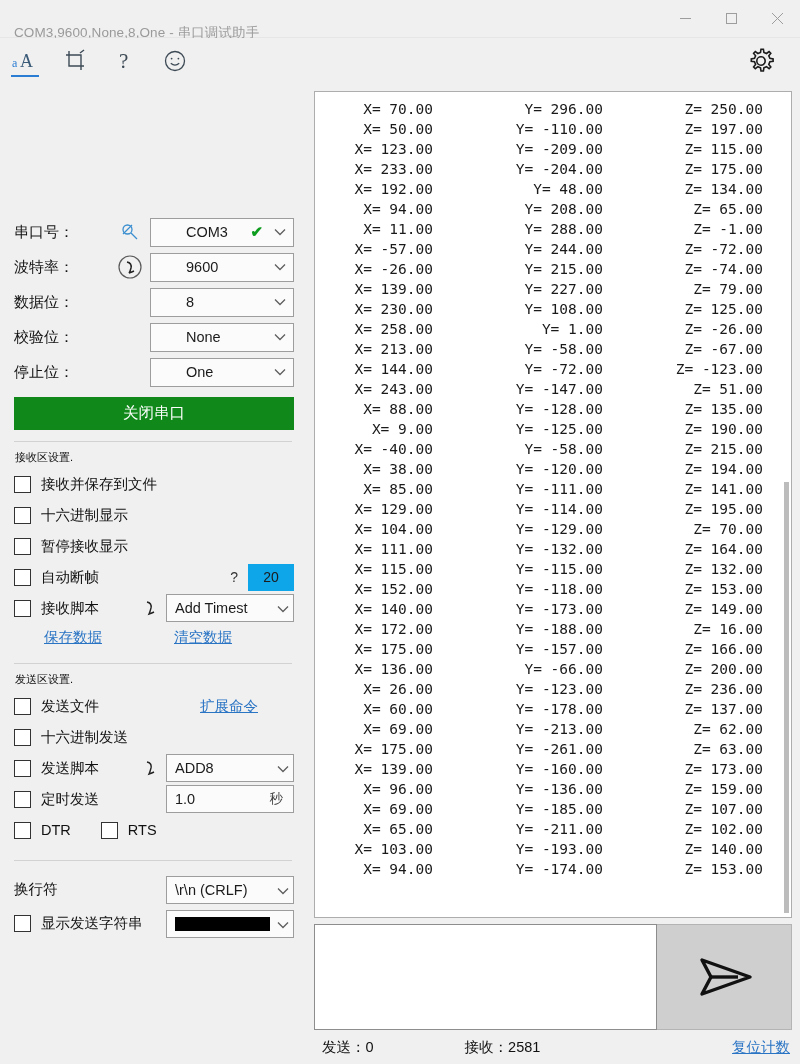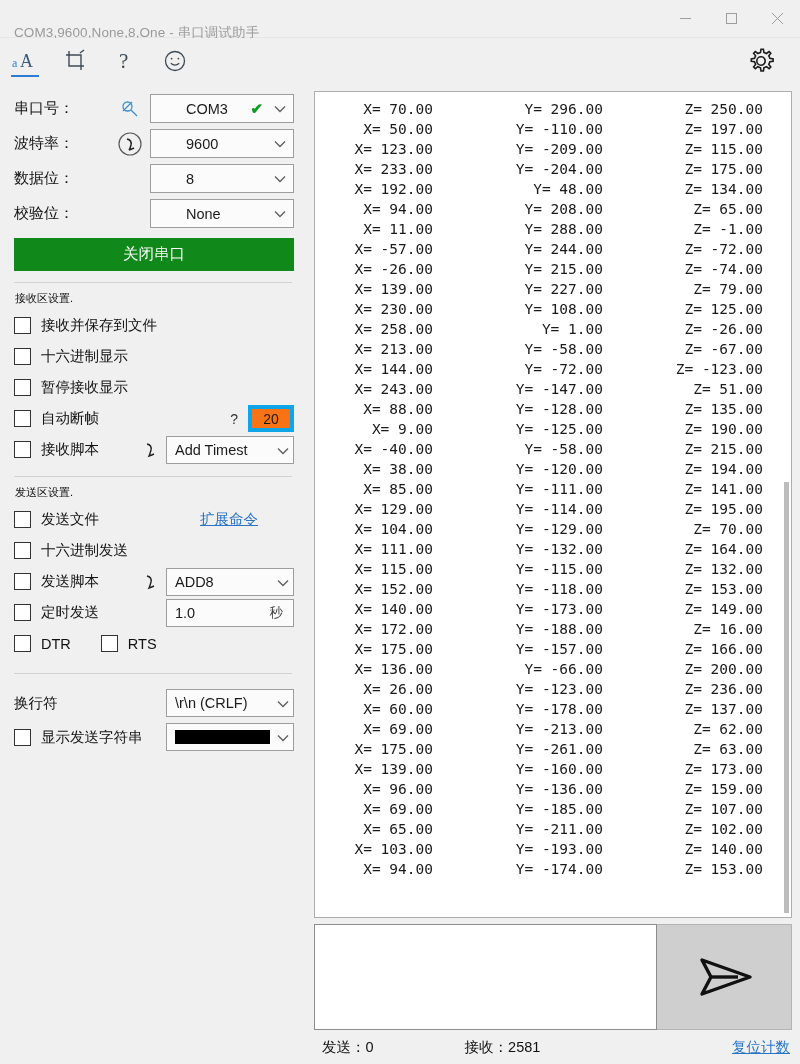--- a/index.html
+++ b/index.html
@@ -64,21 +64,21 @@
     display: flex;
     background: #f0f0f0;
     min-height: 0;
   }
 
   
   .left {
     width: 306px; flex: 0 0 306px;
     background: #f0f0f0;
     padding: 8px 12px 0 14px;
-    display: flex; flex-direction: column;
+    display: flex; flex-direction: column; justify-content: center;
   }
   .row {
     height: 35px;
     display: flex; align-items: center;
   }
   .lbl {
     font-size: 15px; color: #111;
     width: 96px; flex: 0 0 96px;
   }
   .mini-icon {
@@ -121,21 +121,21 @@
     border: 1.6px solid #333;
     background: #fff;
     flex: 0 0 17px;
     margin-right: 10px;
   }
   .chk-label { font-size: 14.5px; color: #111; white-space: nowrap; }
   .spacer { flex: 1 1 auto; }
   .qmark { font-size: 14px; color: #333; margin-right: 10px; }
   .numbox {
     width: 46px; height: 27px;
-    border: 4px solid #0ea5e9; background: #f97316;
+    border: 4px solid #0ea5e9; background: #0ea5e9;
     display: flex; align-items: center; justify-content: center;
     font-size: 14px; color: #1b1b1b;
   }
   .combo-sm {
     width: 128px; flex: 0 0 128px;
     height: 28px;
     background: #fbfbfb; border: 1px solid #9d9d9d;
     display: flex; align-items: center;
     padding: 0 4px 0 8px;
     font-size: 14.5px; color: #1b1b1b;
@@ -339,20 +339,32 @@
         <div class="combo">
           <span class="val">None</span>
           <span class="chev">
             <svg width="12" height="8" viewBox="0 0 12 8" fill="none" stroke="currentColor" stroke-width="1.3">
                 <path d="M1 1.5 L6 6.5 L11 1.5"></path>
               </svg>
           </span>
         </div>
       </div>
 
+      <div class="row">
+        <div class="lbl">停止位：</div>
+        <div class="mini-icon"></div>
+        <div class="combo">
+          <span class="val">One</span>
+          <span class="chev">
+            <svg width="12" height="8" viewBox="0 0 12 8" fill="none" stroke="currentColor" stroke-width="1.3">
+                <path d="M1 1.5 L6 6.5 L11 1.5"></path>
+              </svg>
+          </span>
+        </div>
+      </div>
 
       <button class="greenbtn">关闭串口</button>
 
       <div class="divider"></div>
 
       <div class="section-title">接收区设置.</div>
 
       <div class="chk-row">
         <div class="cbox"></div>
         <span class="chk-label">接收并保存到文件</span>
@@ -388,20 +400,24 @@
         <div class="combo-sm">
           <span class="val" style="flex:1 1 auto;">Add Timest</span>
           <span class="chev">
             <svg width="12" height="8" viewBox="0 0 12 8" fill="none" stroke="#5e5e5e" stroke-width="1.3">
                 <path d="M1 1.5 L6 6.5 L11 1.5"></path>
               </svg>
           </span>
         </div>
       </div>
 
+      <div class="links">
+        <span class="link first">保存数据</span>
+        <span class="link">清空数据</span>
+      </div>
 
       <div class="divider"></div>
 
       <div class="section-title">发送区设置.</div>
 
       <div class="chk-row">
         <div class="cbox"></div>
         <span class="chk-label">发送文件</span>
         <span class="link link-right">扩展命令</span>
       </div>

